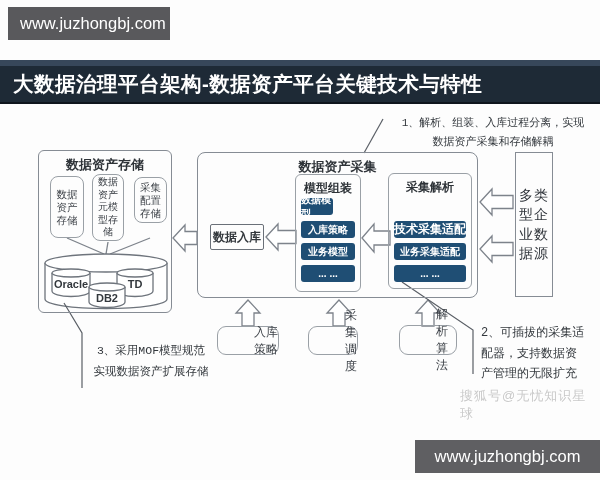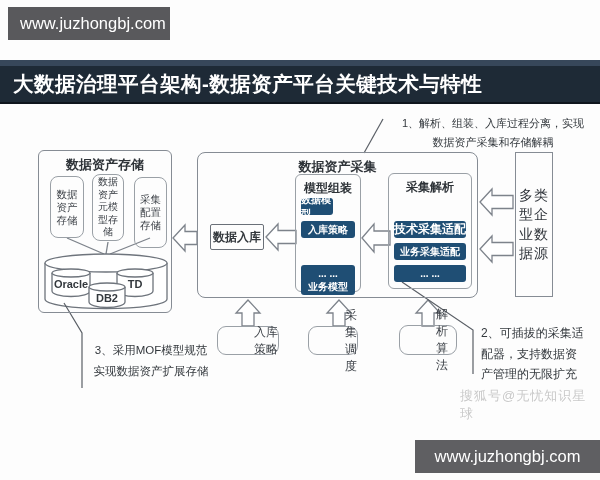--- a/index.html
+++ b/index.html
@@ -14,21 +14,21 @@
             padding-left:13px;letter-spacing:0.5px;}
   .outline{border:1.5px solid #868c94;}
   .panel{border:1.3px solid #9aa0a6;border-radius:6px;background:transparent;}
   .vtext{display:flex;align-items:center;justify-content:center;text-align:center;
          white-space:pre-line;color:#3a3f45;border:1.3px solid #9aa0a6;border-radius:8px;}
   .boxtitle{font-weight:bold;color:#2e3338;text-align:center;}
   .navybtn{position:absolute;background:#1f4e74;border-radius:3px;color:#fff;font-weight:bold;
            display:flex;align-items:center;justify-content:center;}
   .ctrlbtn{border:1.3px solid #9aa0a6;border-radius:9px;display:flex;align-items:center;
            justify-content:center;font-size:12px;color:#3a3f45;background:transparent;padding-left:36px;}
-  .anno{white-space:pre-line;color:#33383d;}
+  .anno{white-space:pre-line;color:#33383d;font-family:Liberation Mono, monospace;}
   .watermark{color:#c9c9c9;font-size:13px;letter-spacing:1px;text-shadow:0.5px 0.5px 0 #ffffff;}
 </style>
 </head>
 <body>
 
 <div class="stage">
 
   <svg class="svg-layer" width="600" height="480" viewBox="0 0 600 480">
     <g fill="none" stroke="#7d838b" stroke-width="1.3">
 
@@ -84,36 +84,36 @@
   <div class="el outline" style="left:38px;top:150px;width:134px;height:163px;border-radius:6px;"></div>
   <div class="el boxtitle" style="left:38px;top:156px;width:134px;font-size:13px;">数据资产存储</div>
   <div class="el vtext" style="left:50px;top:176px;width:34px;height:62px;font-size:10.5px;line-height:13px;">数据
 资产
 存储</div>
   <div class="el vtext" style="left:92px;top:174px;width:32px;height:67px;font-size:10px;line-height:12.6px;">数据
 资产
 元模
 型存
 储</div>
-  <div class="el vtext" style="left:134px;top:177px;width:33px;height:71px;font-size:10.5px;line-height:13px;">采集
+  <div class="el vtext" style="left:134px;top:177px;width:33px;height:46px;font-size:10.5px;line-height:13px;">采集
 配置
 存储</div>
 
   <div class="el outline" style="left:197px;top:152px;width:281px;height:146px;border-radius:8px;"></div>
   <div class="el boxtitle" style="left:197px;top:158px;width:281px;font-size:13px;">数据资产采集</div>
 
   <div class="el" style="left:210px;top:224px;width:54px;height:26px;border:1.3px solid #6a7078;
        border-radius:2px;display:flex;align-items:center;justify-content:center;
        font-size:12px;font-weight:bold;color:#33383d;">数据入库</div>
 
   <div class="el panel" style="left:295px;top:174px;width:66px;height:118px;">
     <div class="boxtitle" style="margin-top:5px;font-size:12px;">模型组装</div>
     <div class="navybtn" style="left:5px;top:23px;width:32px;height:17px;font-size:10px;">数据模型</div>
     <div class="navybtn" style="left:5px;top:46px;width:54px;height:17px;font-size:10px;">入库策略</div>
-    <div class="navybtn" style="left:5px;top:68px;width:54px;height:17px;font-size:10px;margin-top:35px;">业务模型</div>
+    <div class="navybtn" style="left:5px;top:68px;width:54px;height:17px;font-size:10px;">业务模型</div>
     <div class="navybtn" style="left:5px;top:90px;width:54px;height:17px;font-size:10px;">... ...</div>
   </div>
 
   <div class="el panel" style="left:388px;top:173px;width:84px;height:116px;">
     <div class="boxtitle" style="margin-top:5px;font-size:12px;">采集解析</div>
     <div class="navybtn" style="left:5px;top:47px;width:72px;height:17px;font-size:12px;">技术采集适配</div>
     <div class="navybtn" style="left:5px;top:69px;width:72px;height:17px;font-size:10px;">业务采集适配</div>
     <div class="navybtn" style="left:5px;top:91px;width:72px;height:17px;font-size:10px;">... ...</div>
   </div>
 

